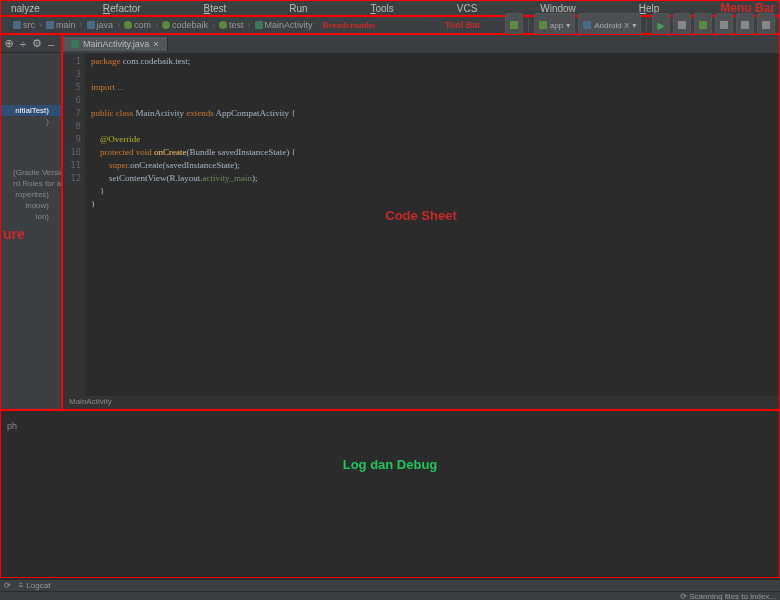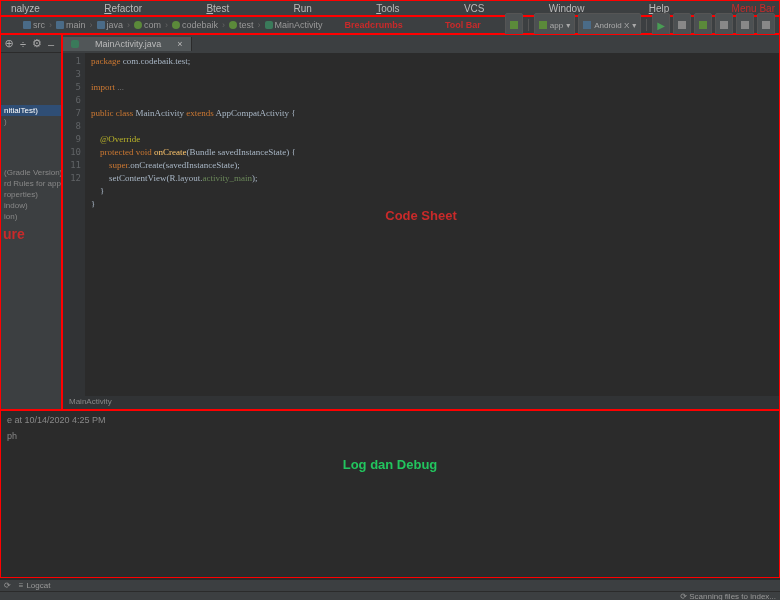--- a/index.html
+++ b/index.html
@@ -17,38 +17,38 @@
   background: #3c3f41;
   display: flex;
   align-items: center;
   padding: 0 4px;
   border: 1.5px solid #ff0000;
   color: #bbbbbb;
   justify-content: space-between;
 }
 .menubar .menu-item { padding: 0 6px; cursor: pointer; }
 .menubar .menu-item u { text-decoration: underline; }
-.menubar .ann { color: #c92a2a; font-weight: normal; margin-left: 4px; font-size: 10px; }
+.menubar .ann { color: #c92a2a; font-weight: bold; margin-left: 4px; font-size: 12px; }
 
 .toolbar-row {
   height: 18px;
   background: #3c3f41;
   display: flex;
   align-items: center;
   border: 1.5px solid #ff0000;
   font-size: 9px;
 }
-.breadcrumb { display: flex; align-items: flex-end; gap: 2px; padding-left: 20px; color: #999; }
+.breadcrumb { display: flex; align-items: flex-end; gap: 2px; padding-left: 10px; color: #999; }
 .bc-item { display: flex; align-items: center; gap: 2px; padding: 0 2px; }
 .bc-ico { width: 8px; height: 8px; display: inline-block; }
 .bc-folder { background: #4a6b87; border-radius: 1px; }
 .bc-pkg { background: #5b8a3a; border-radius: 50%; }
 .bc-file { background: #3a7a5a; border-radius: 2px; }
 .bc-sep { color: #666; }
-.breadcrumb-ann { color: #c92a2a; font-weight: bold; margin-left: 18px; }
+.breadcrumb-ann { color: #c92a2a; font-weight: bold; margin-left: 6px; font-family: Liberation Serif, serif; }
 .toolbar-spacer { flex: 1; }
 .toolbar-ann { color: #c92a2a; font-weight: bold; margin-right: 24px; }
 .toolbar-right { display: flex; align-items: center; gap: 3px; padding-right: 4px; }
 .tb-btn {
   height: 25px; min-width: 14px;
   background: #4c5052;
   border: 1px solid #555;
   border-radius: 2px;
   display: flex; align-items: center; justify-content: center;
   padding: 0 4px;
@@ -85,21 +85,21 @@
 .left-top {
   height: 18px;
   display: flex;
   align-items: center;
   gap: 4px;
   padding: 0 3px;
   border-bottom: 1px solid #2b2b2b;
 }
 .left-top .ic { width: 10px; height: 10px; display: flex; align-items: center; justify-content: center; color: #aaa; font-size: 11px; }
 .left-tree { padding: 2px 0; flex: 1; }
-.tree-row { padding: 1px 3px; white-space: nowrap; overflow: hidden; }
+.tree-row { padding: 1px 12px; white-space: nowrap; overflow: hidden; text-align: right; }
 .tree-row.sel { background: #2f4e75; color: #fff; }
 .left-ann {
   color: #c92a2a;
   font-weight: bold;
   font-size: 14px;
   padding: 4px 2px;
 }
 
 .editor-area {
   flex: 1;
@@ -113,21 +113,21 @@
   background: #3c3f41;
   display: flex;
   align-items: center;
 }
 .editor-tab {
   background: #515658;
   padding: 2px 8px;
   font-size: 9px;
   display: flex;
   align-items: center;
-  gap: 16px;
+  gap: 4px;
   color: #bbb;
   border-right: 1px solid #2b2b2b;
 }
 .editor-body { flex: 1; display: flex; position: relative; }
 .gutter {
   width: 22px;
   background: #313335;
   text-align: right;
   padding: 2px 4px 0 0;
   color: #606366;
@@ -339,21 +339,20 @@
         <div>12</div>
       </div>
       <div class="code"><div><span class="kw">package</span><span> com.codebaik.test;</span></div><div>&nbsp;</div><div><span class="kw">import</span><span> </span><span class="dim">...</span></div><div>&nbsp;</div><div><span class="kw">public class </span><span class="cls">MainActivity </span><span class="kw">extends </span><span class="cls">AppCompatActivity {</span></div><div>&nbsp;</div><div>    <span class="ann2">@Override</span></div><div>    <span class="kw">protected void </span><span class="fn">onCreate</span>(Bundle savedInstanceState) {</div><div>        <span class="kw">super</span>.onCreate(savedInstanceState);</div><div>        setContentView(R.layout.<span class="str">activity_main</span>);</div><div>    }</div><div>}</div></div>
       <div class="editor-ann">Code Sheet</div>
     </div>
     <div class="editor-bottom-crumb">MainActivity</div>
   </div>
 </div>
 
 <div class="log-panel">
-  <div>e at 10/14/2020 4:25 PM</div>
   <div style="height:6px"></div>
   <div>ph</div>
   <div class="log-ann">Log dan Debug</div>
 </div>
 
 <div class="statusbar">
   <div class="status-top">
     <span class="sb-item">
         <span>⟳</span>
       </span>

